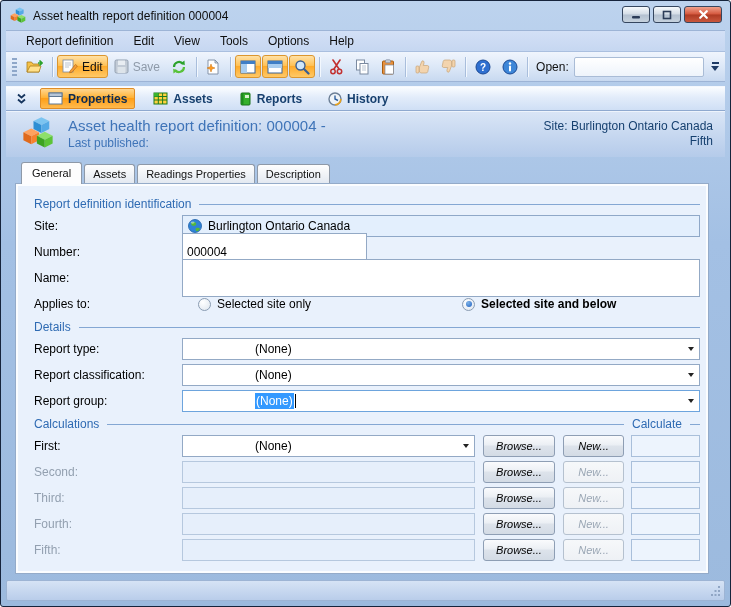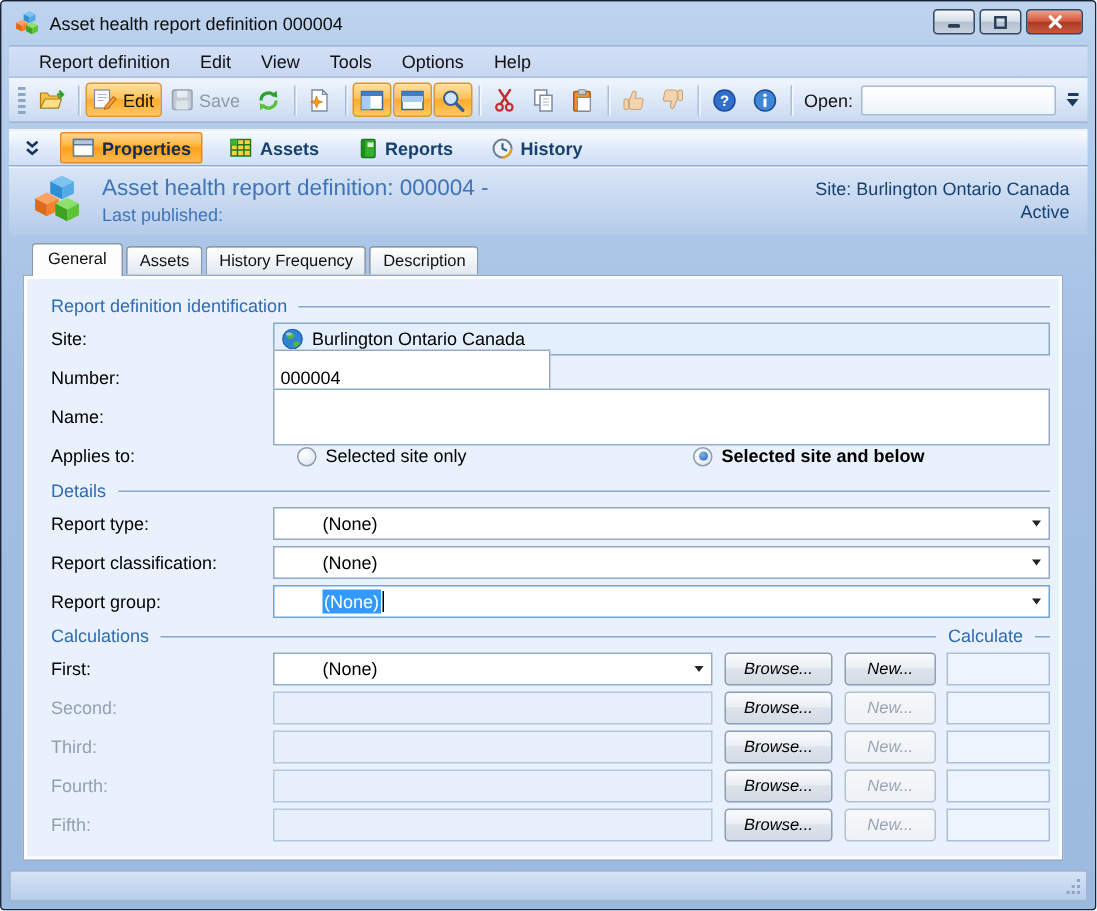--- a/index.html
+++ b/index.html
@@ -99,21 +99,21 @@
          background:radial-gradient(circle at 35% 30%,#ffffff,#dde5ee);
          display:inline-flex;align-items:center;justify-content:center;flex:none;}
   .radio.checked::after{content:"";width:6px;height:6px;border-radius:50%;
          background:radial-gradient(circle at 35% 30%,#7fb4e8,#1f5fc0);}
   .radio-lab{font-size:12px;color:#000;margin-left:6px;}
   .radio-grp1{display:flex;align-items:center;width:280px;padding-left:16px;}
   .radio-grp2{display:flex;align-items:center;font-weight:bold;}
 
   .combo{flex:1;height:22px;border:1px solid #93a9c5;background:#fff;display:flex;
          align-items:center;font-size:12px;color:#000;min-width:0;}
-  .combo .val{padding-left:32px;flex:1;white-space:nowrap;}
+  .combo .val{padding-left:72px;flex:1;white-space:nowrap;}
   .combo.focused{border-color:#6da4dd;}
   .combo-arrow{width:16px;align-self:stretch;display:flex;align-items:center;
                justify-content:center;}
   .tri-sm{width:0;height:0;border-left:3.5px solid transparent;border-right:3.5px solid transparent;
           border-top:4px solid #222;}
   .sel-text{background:#3399ff;color:#fff;padding:1px 1px;}
   .caret{display:inline-block;width:1px;height:14px;background:#000;vertical-align:middle;margin-left:1px;}
 
   .btn{height:22px;border:1px solid #8e9eb4;border-radius:3px;font-size:11px;color:#000;
        background:linear-gradient(#fafbfd,#ebeff4 45%,#dde3eb 50%,#d3dbe5);
@@ -364,29 +364,29 @@
           <use href="#cubes"></use>
         </svg>
     </span>
     <div class="hdr-titles">
       <div class="hdr-title">Asset health report definition: 000004 -</div>
       <div class="hdr-sub">Last published:</div>
     </div>
     <div class="hdr-right">
       <div><span>Site:</span>
       <span>Burlington Ontario Canada</span></div>
-      <div>Active</div>
+      <div>Fifth</div>
     </div>
   </div>
 
   <div class="content-outer">
     <div class="page-tabs">
       <div class="ptab active">General</div>
       <div class="ptab">Assets</div>
-      <div class="ptab">History Frequency</div>
+      <div class="ptab">Readings Properties</div>
       <div class="ptab">Description</div>
     </div>
 
     <div class="form-panel">
 
       <div class="section-hdr">
         <span class="section-title">Report definition identification</span>
         <span class="sline"></span>
       </div>
 

